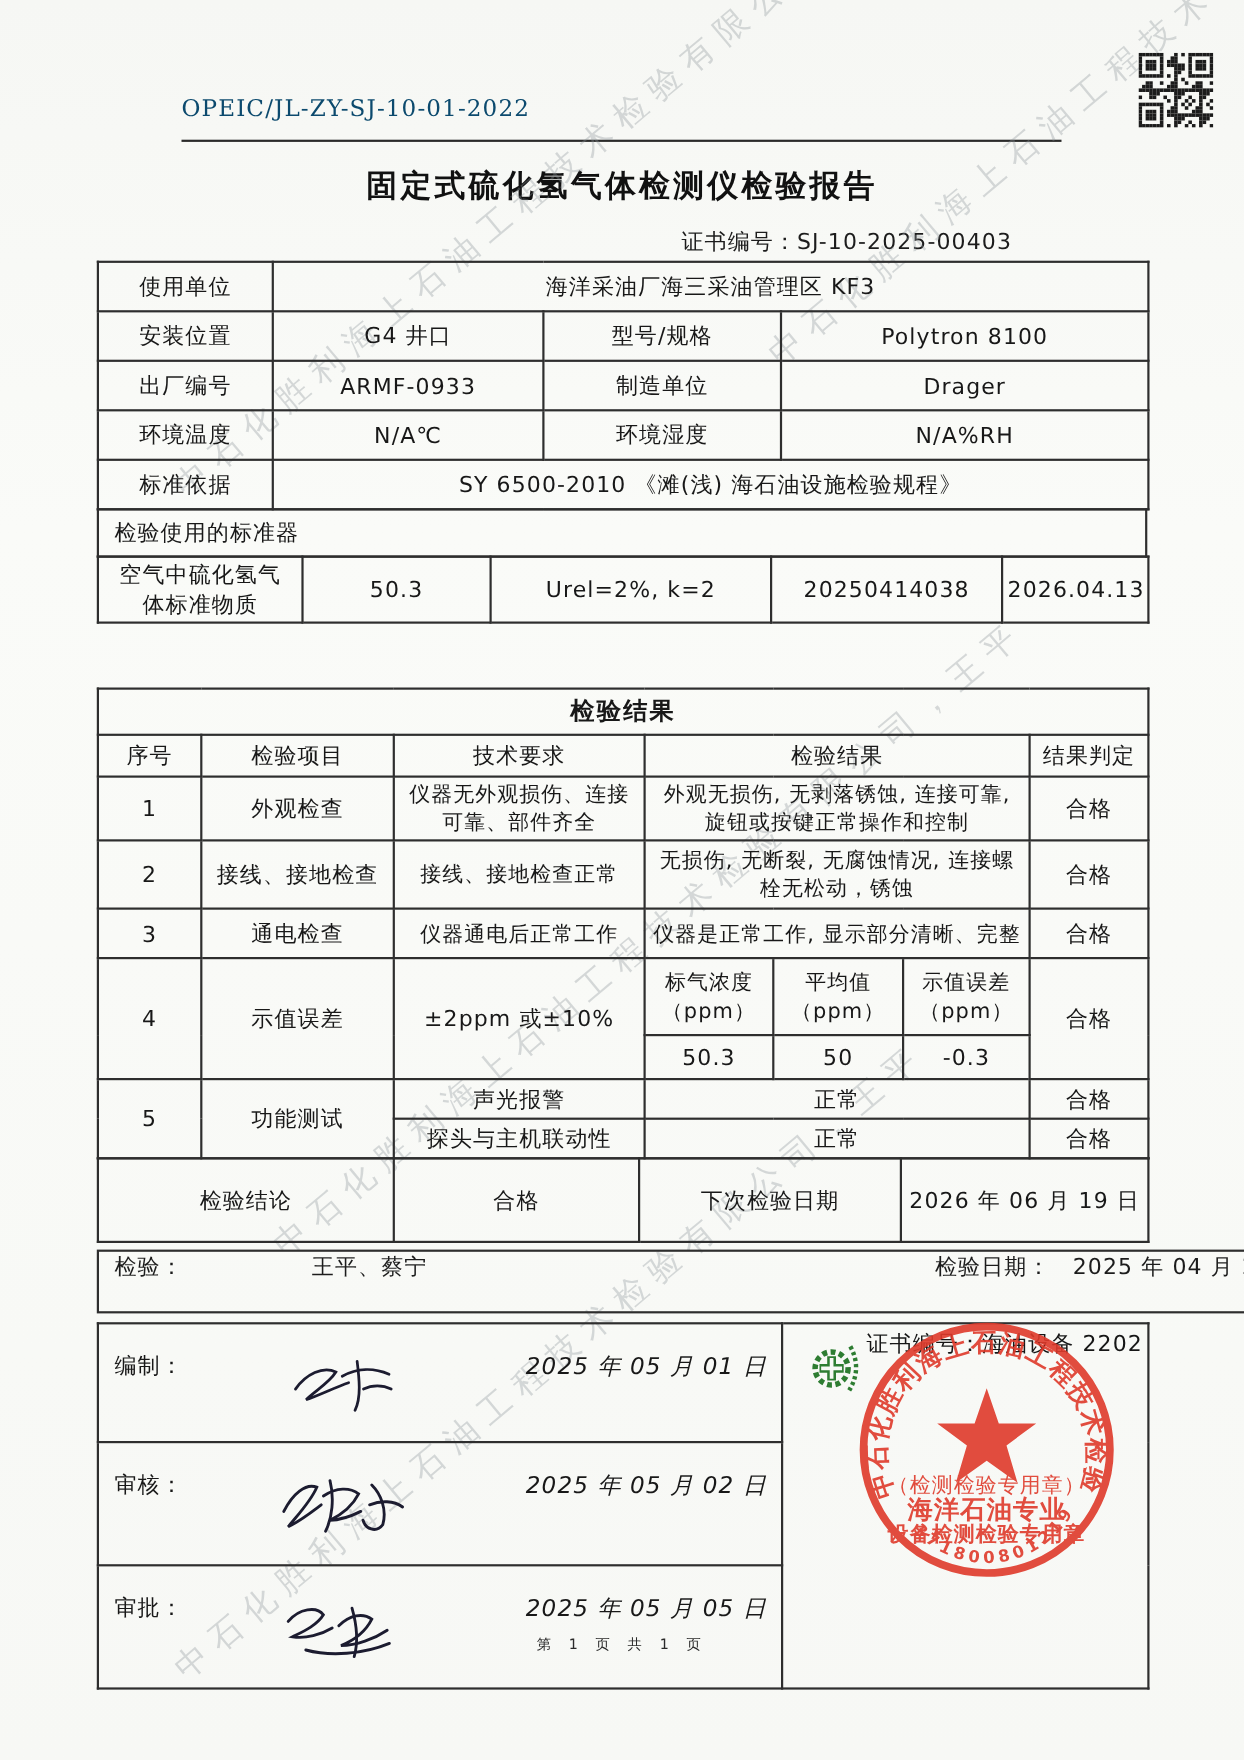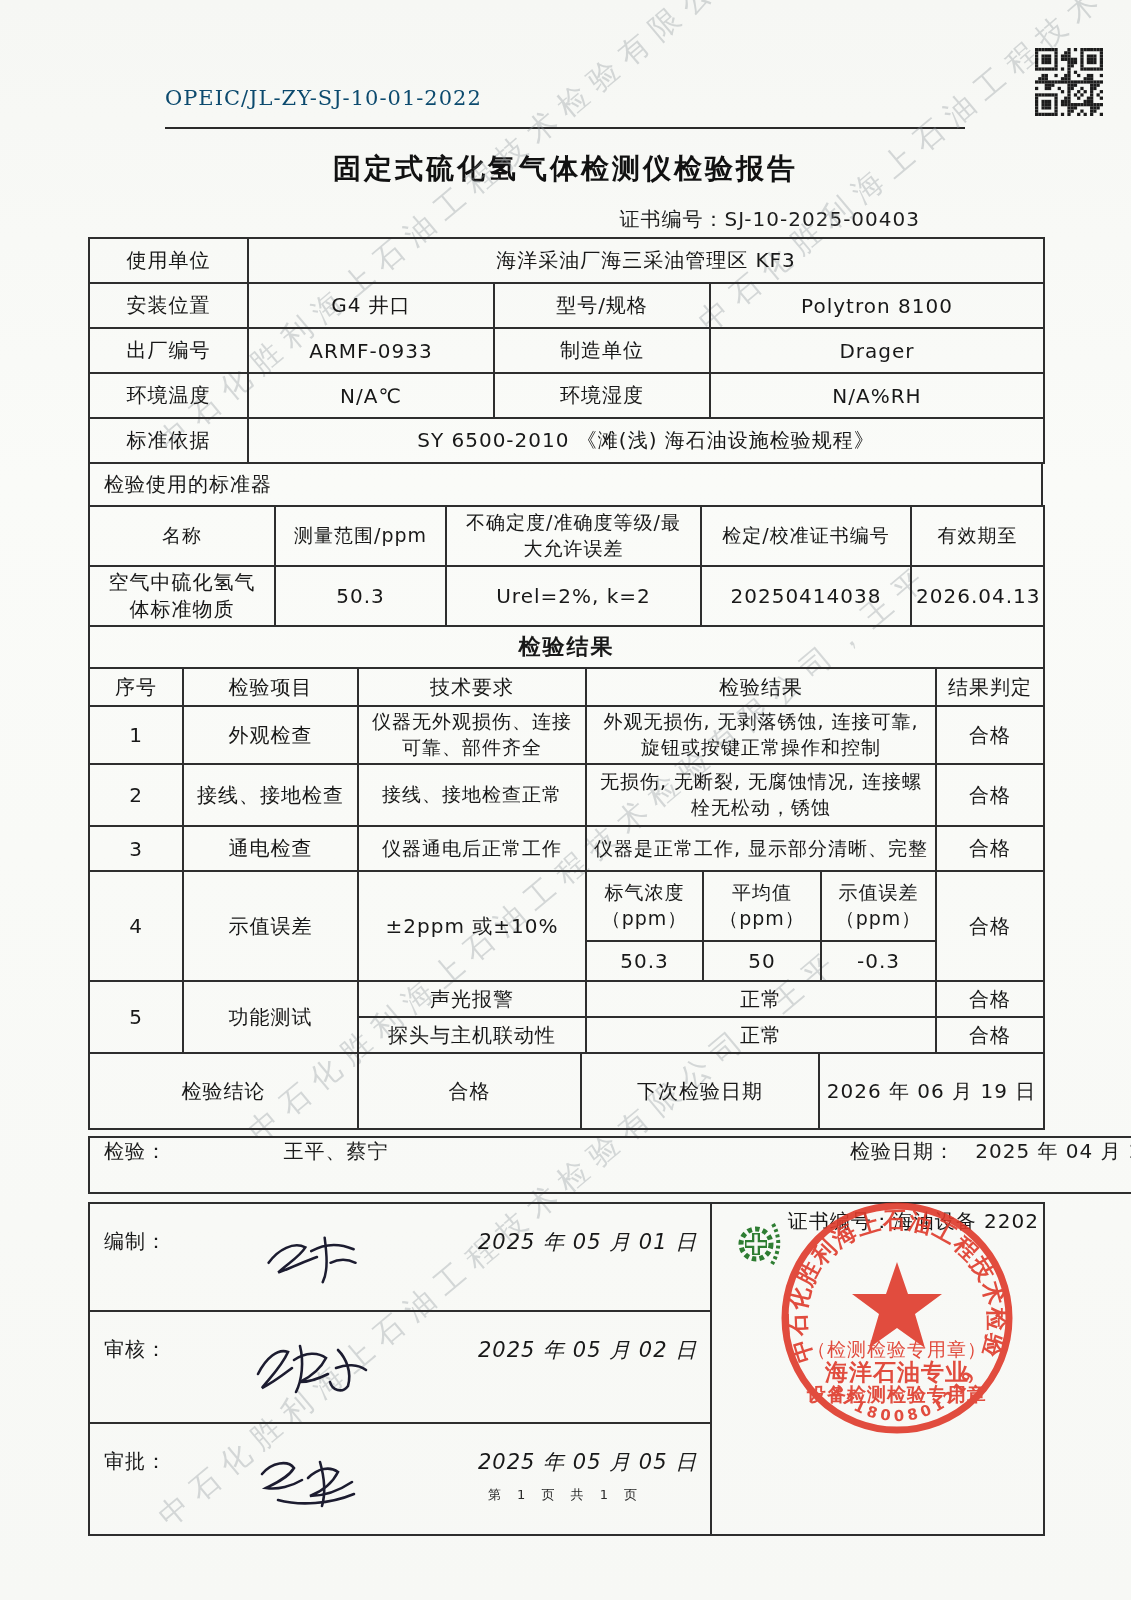--- a/index.html
+++ b/index.html
@@ -345,28 +345,20 @@
     </table>
   <table>
     <colgroup>
         <col style="width:186px">
         <col style="width:171px">
         <col style="width:255px">
         <col style="width:210px">
         <col style="width:133px">
       </colgroup>
     <tbody>
-        <tr style="height:60px">
-      <td class="small">名称</td>
-      <td class="small">测量范围/ppm</td>
-      <td class="small">不确定度/准确度等级/最
-大允许误差</td>
-      <td class="small">检定/校准证书编号</td>
-      <td class="small">有效期至</td>
-    </tr>
     <tr style="height:60px">
       <td>空气中硫化氢气
 体标准物质</td>
       <td>50.3</td>
       <td>Urel=2%, k=2</td>
       <td>20250414038</td>
       <td>2026.04.13</td>
     </tr>
   </tbody>
     </table>

